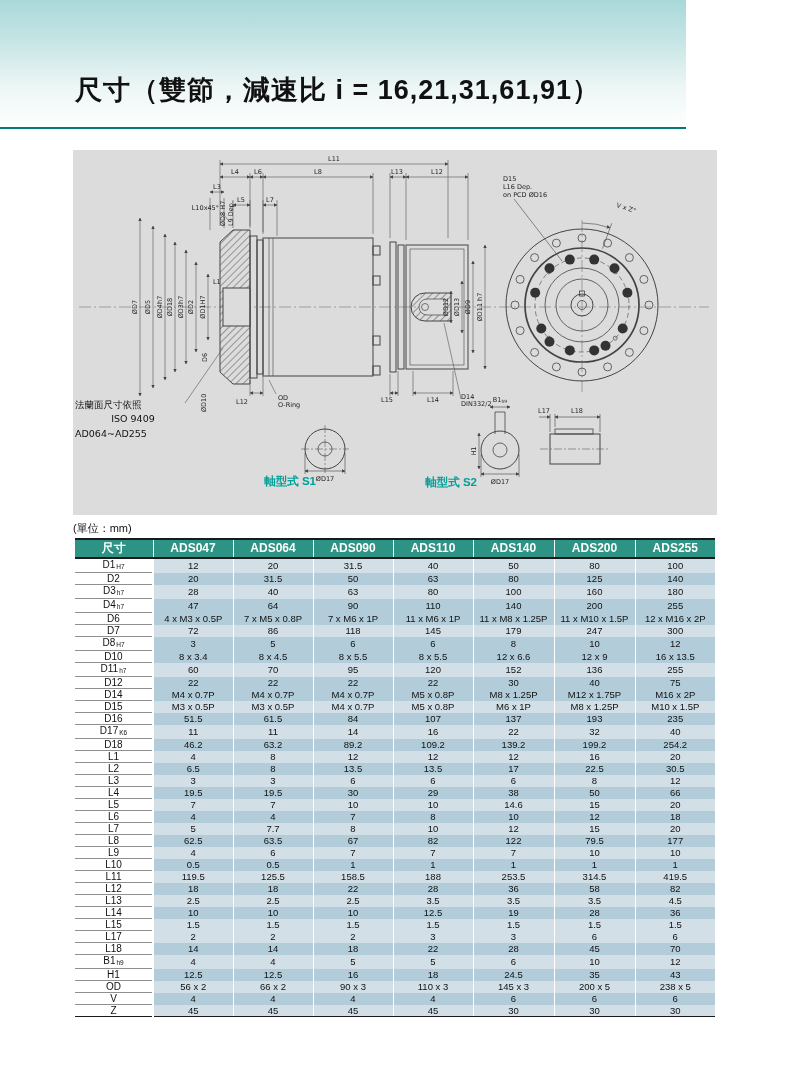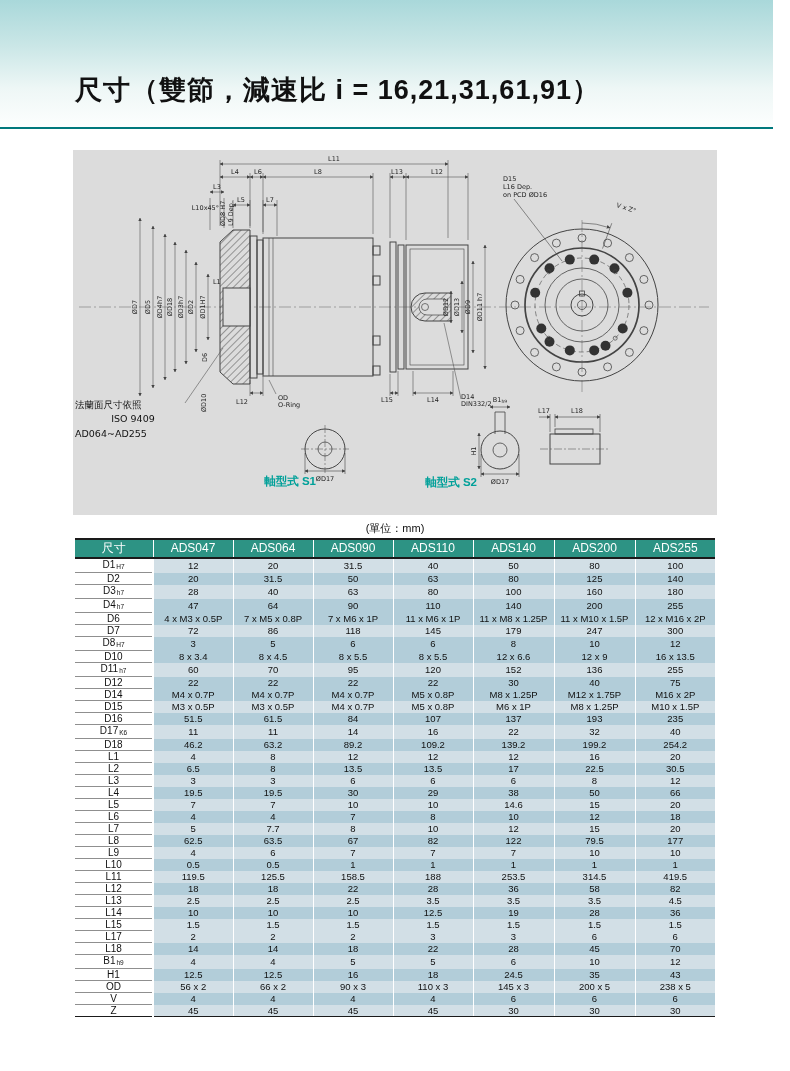--- a/index.html
+++ b/index.html
@@ -2,42 +2,42 @@
 <html><head>
 <meta charset="utf-8">
 <style>
   html,body{margin:0;padding:0;}
   body{
     width:790px;height:1071px;position:relative;background:#ffffff;
     font-family:"Liberation Sans","DejaVu Sans",sans-serif;overflow:hidden;
   }
   
   .title-band{
-    position:absolute;left:0;top:0;width:773px;height:127px;
+    position:absolute;left:0;top:0;width:686px;height:127px;
     background:linear-gradient(to bottom,#a9d8da 0%,#c9e6e6 35%,#eef7f6 70%,#fdfefe 100%);
     border-bottom:2px solid #00787c;
   }
   .page-title{
     position:absolute;left:75px;top:72px;font-size:27px;font-weight:bold;color:#111;
     letter-spacing:1px;white-space:nowrap;
   }
   
   .drawing-panel{
     position:absolute;left:73px;top:150px;width:644px;height:365px;background:#dcdcdc;
   }
   .drawing-panel svg{display:block;}
   .unit-note{
-    position:absolute;left:73px;top:521px;width:644px;text-align:center;
+    position:absolute;left:73px;top:521px;width:644px;text-align:left;
     font-size:11px;color:#111;
   }
   
   .table-wrap{position:absolute;left:75px;top:538px;width:640px;}
   table.dims{border-collapse:collapse;table-layout:fixed;width:640px;}
   table.dims th{
-    background:#2d9384;color:#ffffff;font-weight:normal;font-size:12px;
+    background:#2d9384;color:#ffffff;font-weight:bold;font-size:12px;
     height:17px;line-height:17px;padding:0;text-align:center;
     border-top:2px solid #1a1a1a;border-bottom:2px solid #1a1a1a;
     border-left:1.5px solid #ffffff;white-space:nowrap;
   }
   table.dims th:first-child{border-left:none;}
   table.dims td{
     height:11px;line-height:11px;padding:0;margin:0;text-align:center;
     font-size:9.5px;color:#111;white-space:nowrap;overflow:hidden;
   }
   table.dims td.lbl{

